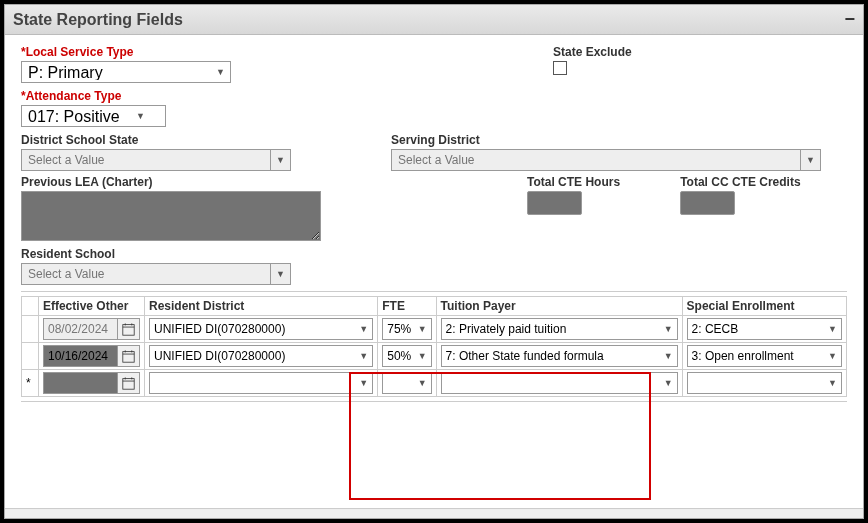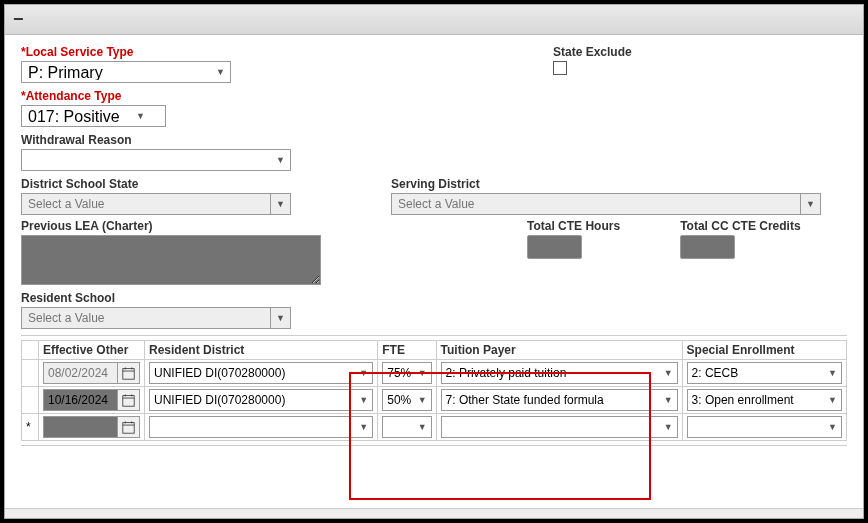--- a/index.html
+++ b/index.html
@@ -213,20 +213,21 @@
     position: absolute;
     bottom: 0; left:0; right:0;
   }
 </style>
 </head>
 <body>
 
 <div class="outer">
 
   <div class="panel-header">
+    <span>State Reporting Fields</span>
     <span class="collapse-icon">−</span>
   </div>
 
   <div class="panel-body">
 
     <div class="row">
       <div class="col" style="width:240px">
         <div class="field">
           <span class="label required">Local Service Type</span>
           <span class="select-wrap" style="width:210px">
@@ -246,28 +247,20 @@
 
     <div class="field">
       <span class="label required">Attendance Type</span>
       <span class="select-wrap" style="width:130px">
         <select class="select" style="width:145px">
           <option>017: Positive</option>
         </select>
       </span>
     </div>
 
-    <div class="field">
-      <span class="label">Withdrawal Reason</span>
-      <span class="select-wrap" style="width:270px">
-        <select class="select" style="width:270px">
-          <option></option>
-        </select>
-      </span>
-    </div>
 
     <div class="row" style="gap:100px">
       <div class="col">
         <span class="label">District School State</span>
         <span class="combo" style="width:270px">
           <input type="text" style="width: 248px;" placeholder="Select a Value">
           <span class="combo-btn">▼</span>
         </span>
       </div>
       <div class="col" style="flex:1">

